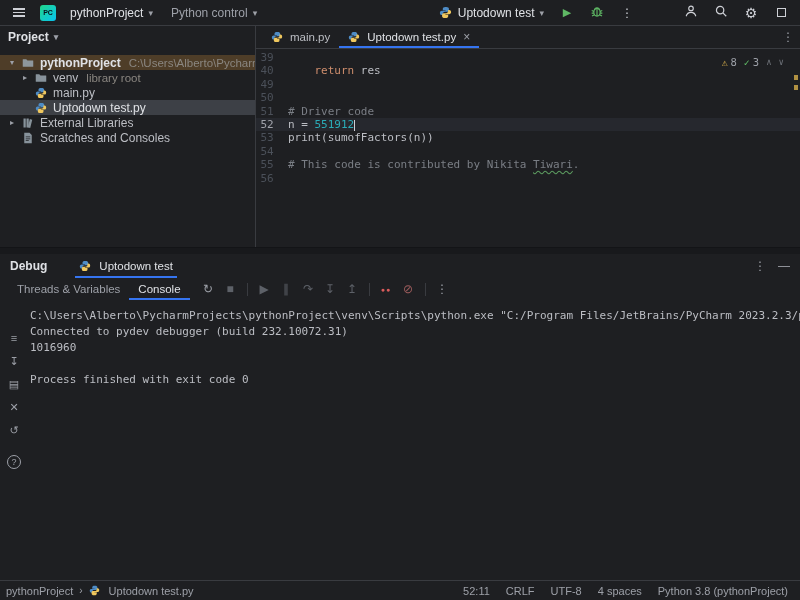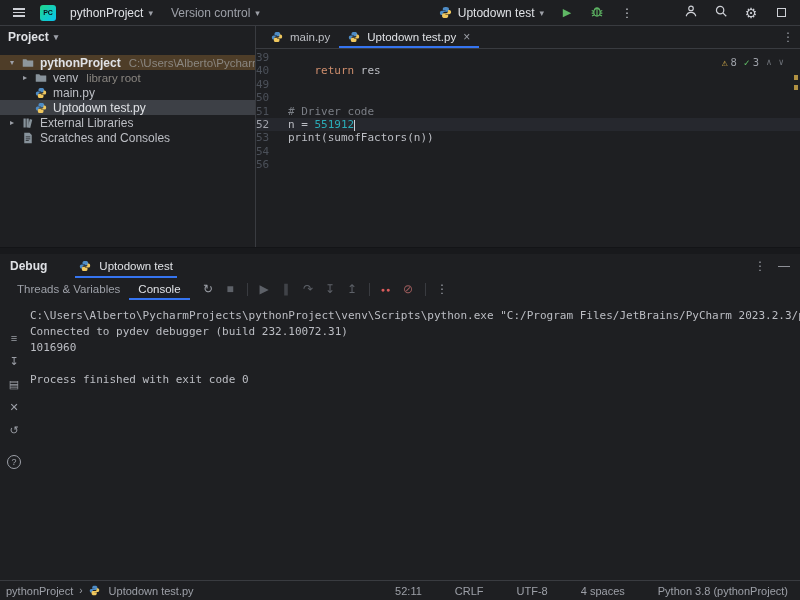--- a/index.html
+++ b/index.html
@@ -46,21 +46,21 @@
   .editor { flex:1; display:flex; flex-direction:column; position:relative; min-width:0; }
   .tabbar { height:23px; flex:none; display:flex; align-items:stretch; padding-left:6px; border-bottom:1px solid var(--c-border,#393b40); }
   .tab { display:flex; align-items:center; gap:5px; padding:0 9px; font-size:11.5px; color:var(--c-text,#bcbec4); }
   .tab.active { color:var(--c-text_bright,#dfe1e5); box-shadow:inset 0 -2px 0 var(--c-accent,#3574f0); }
   .tab-close { color:var(--c-text_dim,#9da0a8); font-size:12px; margin-left:2px; }
   .tabbar-more { margin-left:auto; margin-right:6px; align-self:center; color:var(--c-text_dim,#9da0a8); }
 
   .code-area { flex:1; position:relative; font-family:"DejaVu Sans Mono", monospace; font-size:11px; line-height:13.4px; overflow:hidden; padding-top:2px; }
   .code-row { display:flex; height:13.4px; white-space:pre; }
   .code-row.current { background:var(--c-current_line,#26282e); }
-  .gutter { width:32px; flex:none; text-align:left; padding-right:10px; color:var(--c-gutter,#4b5059); }
+  .gutter { width:32px; flex:none; text-align:center; padding-right:10px; color:var(--c-gutter,#4b5059); }
   .code-row.current .gutter { color:#a1a3ab; }
   .code-text { flex:1; }
   .t-default { color:var(--c-text,#bcbec4); }
   .t-keyword { color:var(--c-keyword_orange,#cf8e6d); }
   .t-number { color:var(--c-number_cyan,#2aacb8); }
   .t-comment { color:var(--c-comment_gray,#7a7e85); }
   .typo { text-decoration:underline wavy var(--c-typo_green,#5c9c60); text-underline-offset:2px; }
   .caret { display:inline-block; width:1px; height:11px; background:#ced0d6; vertical-align:text-bottom; }
   .inspections { position:absolute; top:7px; right:16px; display:flex; align-items:center; gap:7px; font-size:10.5px; color:var(--c-text_dim,#9da0a8); }
   .insp { display:flex; align-items:center; gap:3px; }
@@ -95,21 +95,21 @@
   .strip-help { width:14px; height:14px; border:1px solid var(--c-text_dim,#9da0a8); border-radius:50%; font-size:9px;
     display:flex; align-items:center; justify-content:center; color:var(--c-text_dim,#9da0a8); margin-top:10px; }
   .console { flex:1; min-width:0; padding:8px 0 0 2px; font-family:"DejaVu Sans Mono", monospace; font-size:11px; line-height:16px; overflow:hidden; }
   .console-line { white-space:pre; overflow:hidden; }
 
   
   .statusbar { height:20px; flex:none; border-top:1px solid var(--c-border,#393b40); display:flex; align-items:center;
     padding:0 12px 0 6px; font-size:11px; color:var(--c-text_dim,#9da0a8); }
   .crumbs { display:flex; align-items:center; gap:6px; }
   .crumb-sep { font-size:10px; }
-  .sb-right { margin-left:auto; display:flex; align-items:center; gap:33px; }
+  .sb-right { margin-left:auto; display:flex; align-items:center; gap:16px; }
 </style>
 </head>
 <body>
 
 <div class="window" data-name="pycharm-window" style="--c-bg: #1e1f22; --c-border: #393b40; --c-accent: #3574f0; --c-text: #bcbec4; --c-text_bright: #dfe1e5; --c-text_dim: #9da0a8; --c-gutter: #4b5059; --c-current_line: #26282e; --c-selection: #3d4046; --c-root_highlight: #4e3d28; --c-run_green: #5fb865; --c-warning_yellow: #d6ae4b; --c-error_red: #db5c5c; --c-number_cyan: #2aacb8; --c-keyword_orange: #cf8e6d; --c-comment_gray: #7a7e85; --c-typo_green: #5c9c60;">
 
   <header class="titlebar" data-name="titlebar">
     <div class="tb-left">
       <button class="icon-btn" data-name="main-menu-button">
         <span class="hamburger" data-name="hamburger-icon">
@@ -117,21 +117,21 @@
             <i></i>
             <i></i>
           </span>
       </button>
       <span class="app-logo" data-name="pycharm-logo-icon">PC</span>
       <button class="tb-btn" data-name="project-selector">
         <span data-name="project-selector-label">pythonProject</span>
         <span class="chev" data-name="chevron-down-icon">▾</span>
       </button>
       <button class="tb-btn dim" data-name="vcs-selector">
-        <span data-name="vcs-selector-label">Version control</span>
+        <span data-name="vcs-selector-label">Python control</span>
         <span class="chev" data-name="chevron-down-icon">▾</span>
       </button>
     </div>
     <div class="tb-right">
       <button class="tb-btn" data-name="run-config-selector">
         <span class="tree-icon" data-name="python-file-icon">
             <svg width="13" height="13" viewBox="0 0 16 16">
               <path fill="#4e8cc6" d="M7.9 1.2c-2.1 0-3.2.9-3.2 2.2v1.9h3.4v.6H3.4c-1.3 0-2.3 1-2.3 2.6 0 1.6 1 2.7 2.3 2.7h1.4V9.4c0-1.3 1.1-2.3 2.4-2.3h3.2c1 0 1.8-.9 1.8-1.9V3.4c0-1.3-1.2-2.2-3.3-2.2h-1z"></path>
               <path fill="#efc75e" d="M8.1 14.8c2.1 0 3.2-.9 3.2-2.2v-1.9H7.9v-.6h4.7c1.3 0 2.3-1 2.3-2.6 0-1.6-1-2.7-2.3-2.7h-1.4v1.8c0 1.3-1.1 2.3-2.4 2.3H5.6c-1 0-1.8.9-1.8 1.9v1.8c0 1.3 1.2 2.2 3.3 2.2h1z"></path>
             </svg>
@@ -273,20 +273,21 @@
       <div class="code-area" data-name="code-editor">
         <div id="editor-lines" data-name="editor-lines">
             <div class="code-row" data-name="code-line"><span class="gutter" data-name="line-number">39</span><span class="code-text" data-name="code-text"></span></div>
             <div class="code-row" data-name="code-line"><span class="gutter" data-name="line-number">40</span><span class="code-text" data-name="code-text"><span class="t-default" data-name="code-token">    </span><span class="t-keyword" data-name="code-token">return</span><span class="t-default" data-name="code-token"> res</span></span></div>
             <div class="code-row" data-name="code-line"><span class="gutter" data-name="line-number">49</span><span class="code-text" data-name="code-text"></span></div>
             <div class="code-row" data-name="code-line"><span class="gutter" data-name="line-number">50</span><span class="code-text" data-name="code-text"></span></div>
             <div class="code-row" data-name="code-line"><span class="gutter" data-name="line-number">51</span><span class="code-text" data-name="code-text"><span class="t-comment" data-name="code-token"># Driver code</span></span></div>
             <div class="code-row current" data-name="code-line"><span class="gutter" data-name="line-number">52</span><span class="code-text" data-name="code-text"><span class="t-default" data-name="code-token">n = </span><span class="t-number" data-name="code-token">551912</span><span class="caret" data-name="text-caret"></span></span></div>
             <div class="code-row" data-name="code-line"><span class="gutter" data-name="line-number">53</span><span class="code-text" data-name="code-text"><span class="t-default" data-name="code-token">print(sumofFactors(n))</span></span></div>
             <div class="code-row" data-name="code-line"><span class="gutter" data-name="line-number">54</span><span class="code-text" data-name="code-text"></span></div>
+            <div class="code-row" data-name="code-line"><span class="gutter" data-name="line-number">55</span><span class="code-text" data-name="code-text"><span class="t-comment" data-name="code-token"># This code is contributed by Nikita </span><span class="t-comment typo" data-name="code-token">Tiwari</span><span class="t-comment" data-name="code-token">.</span></span></div>
             <div class="code-row" data-name="code-line"><span class="gutter" data-name="line-number">56</span><span class="code-text" data-name="code-text"></span></div>
           </div>
         <div class="inspections" data-name="inspections-widget">
           <span class="insp" data-name="warnings-indicator">
             <span class="w" data-name="warning-icon">⚠</span>
             <span data-name="warning-count">8</span>
           </span>
           <span class="insp" data-name="passed-indicator">
             <span class="ok" data-name="check-icon">✓</span>
             <span data-name="passed-count">3</span>

